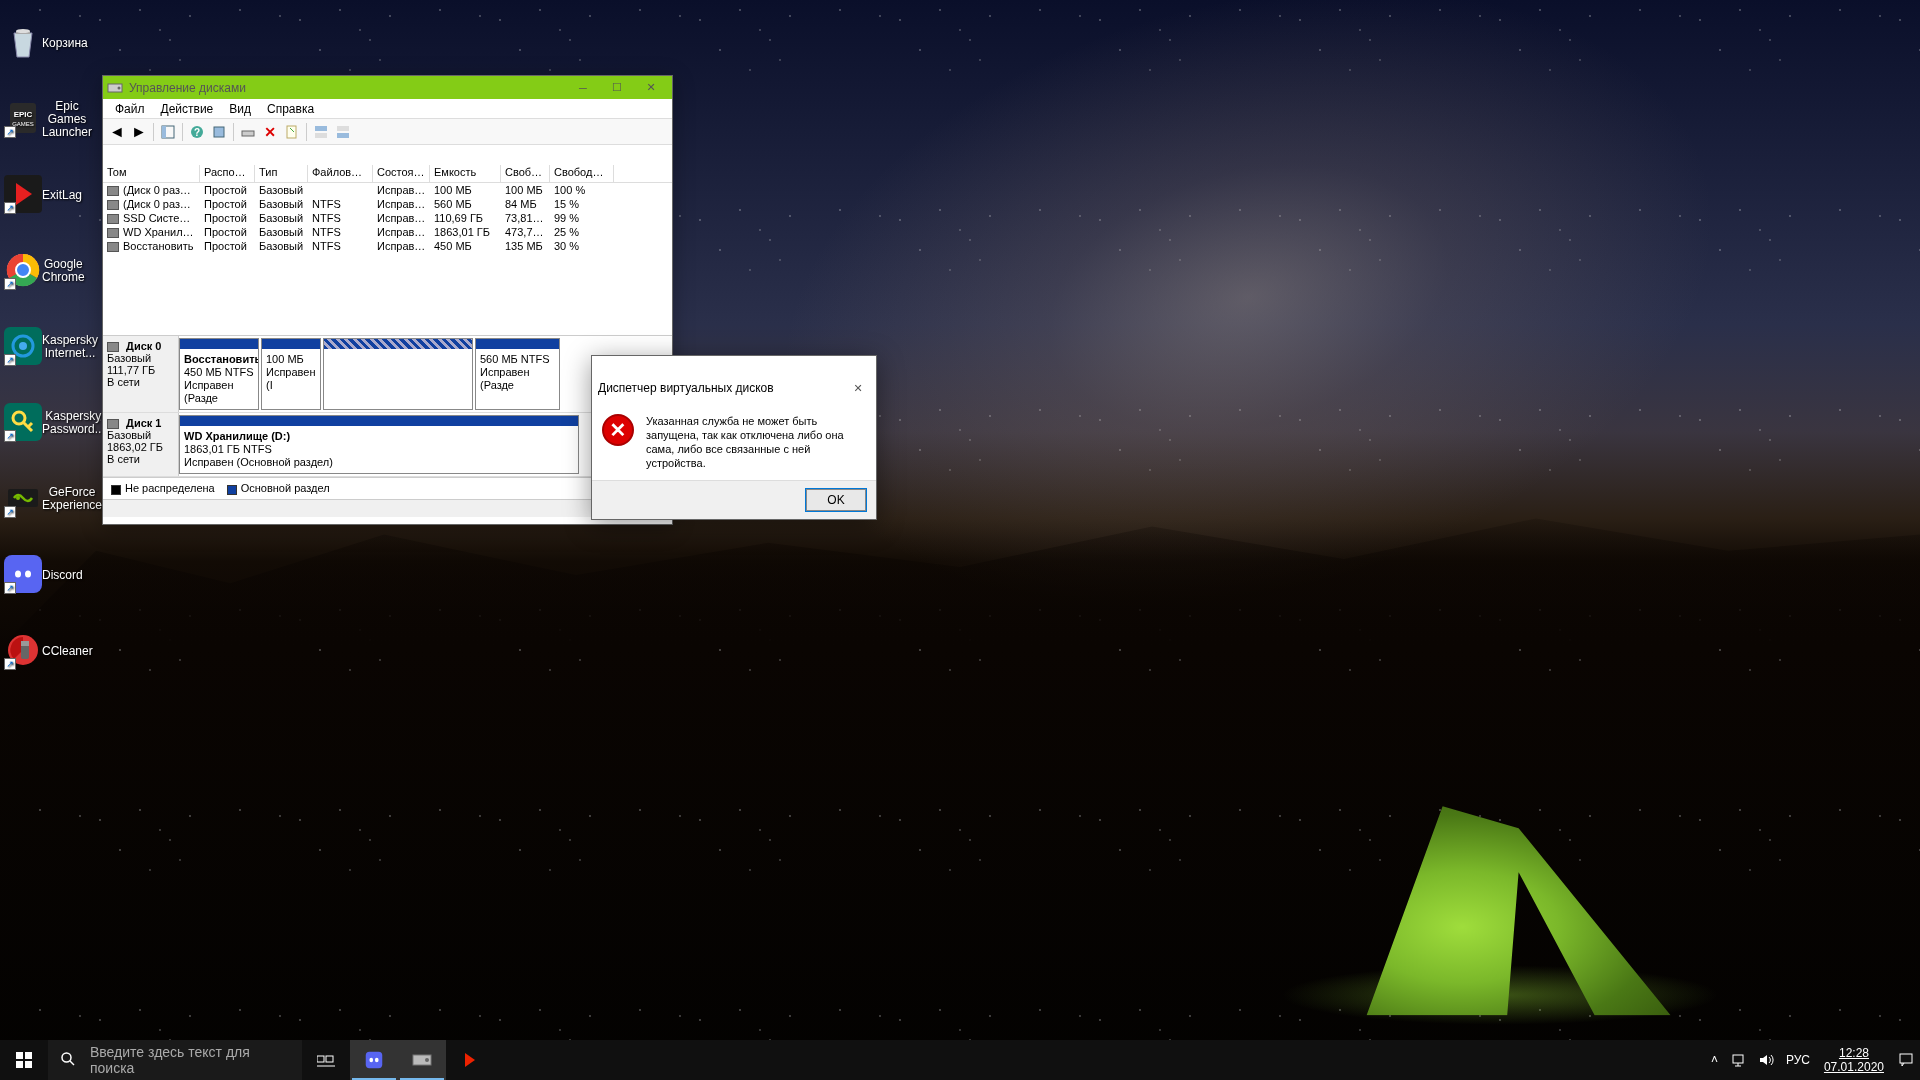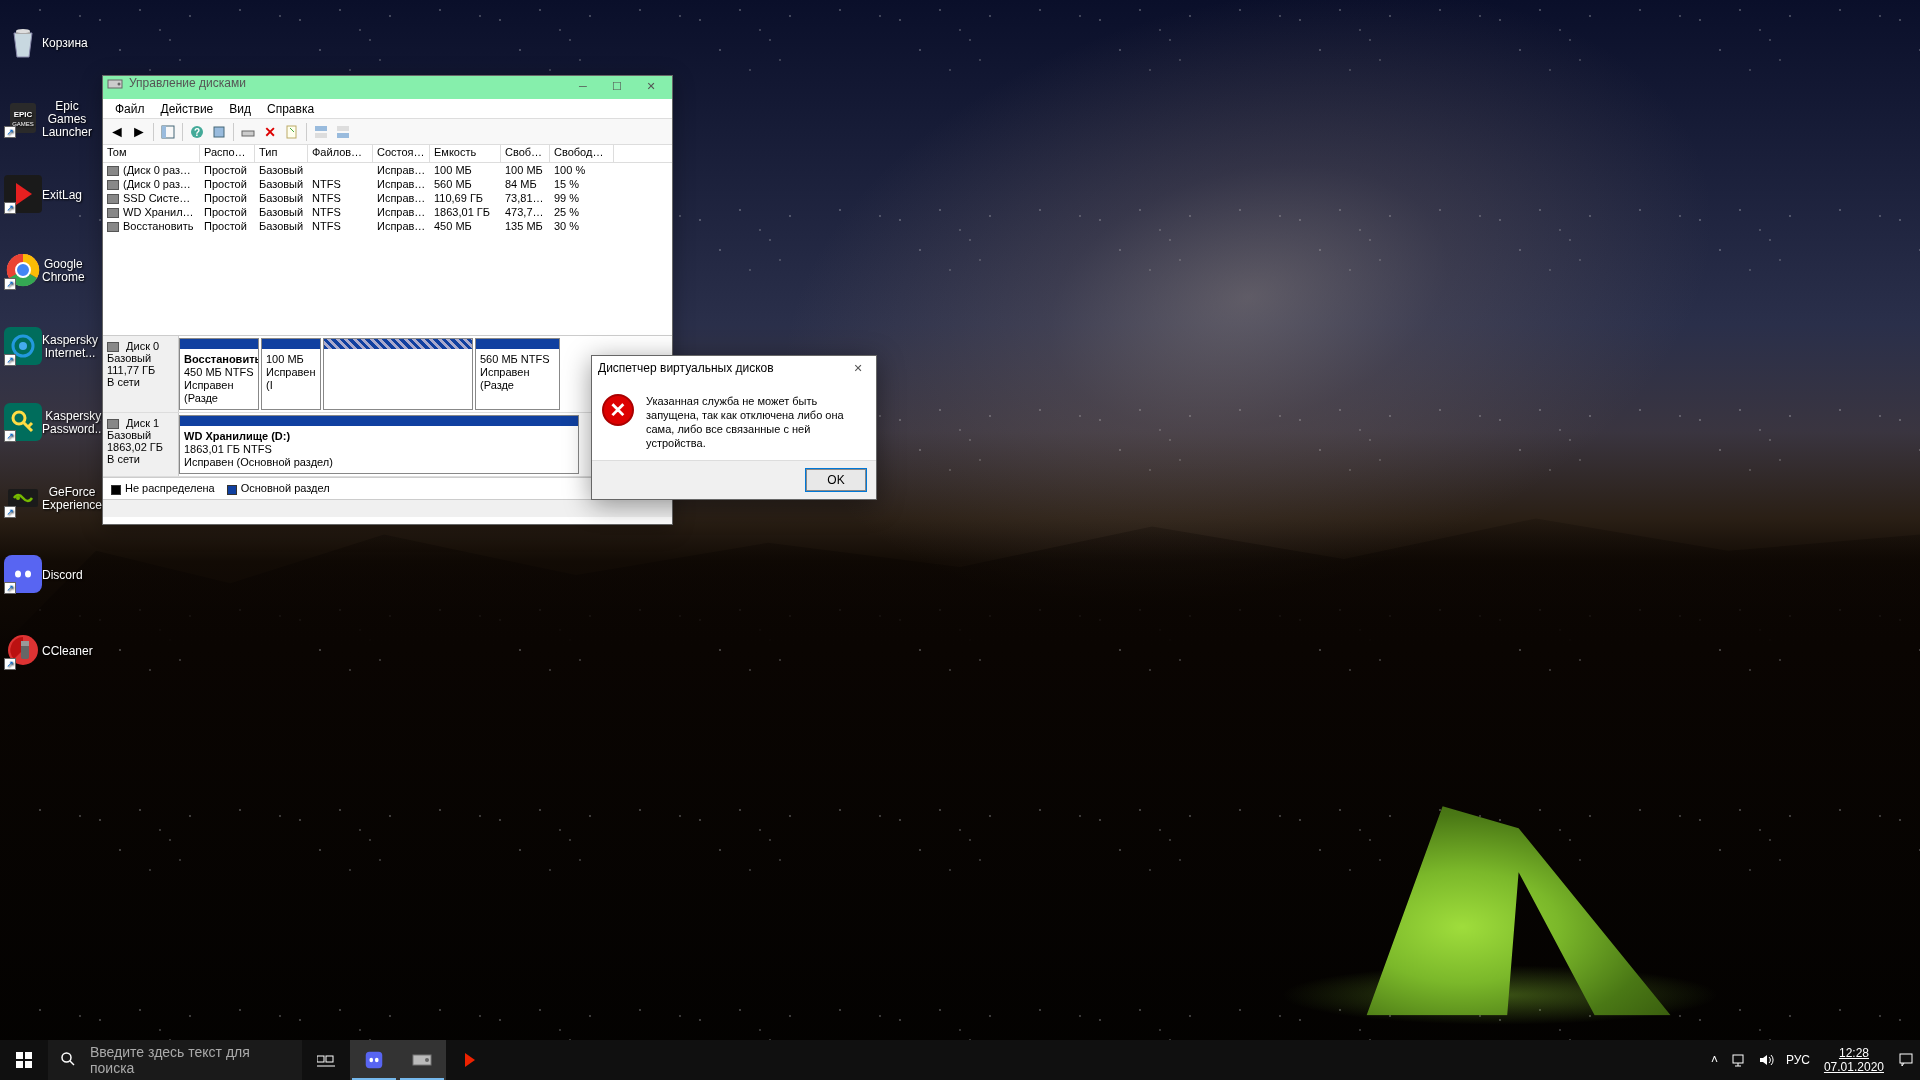--- a/index.html
+++ b/index.html
@@ -17,58 +17,58 @@
 
 .desktop-icons { position: absolute; top: 0; left: 0; z-index: 5; padding: 4px; }
 .dicon { width: 76px; height: 76px; display: flex; flex-direction: row; align-items: center; justify-content: flex-start; color: #fff; font-size: 12px; text-align: center; cursor: pointer; padding-top: 2px; text-shadow: 1px 1px 2px #000; }
 .dicon .ic { width: 40px; height: 40px; margin-bottom: 2px; display: flex; align-items: center; justify-content: flex-end; position: relative; }
 .dicon .lbl { line-height: 13px; max-width: 72px; }
 .shortcut-badge { position: absolute; bottom: 0; left: 0; width: 12px; height: 12px; background: #fff; border: 1px solid #666; font-size: 9px; color: #0066cc; display: flex; align-items: center; justify-content: center; }
 
 
 .window { position: absolute; background: #fff; border: 1px solid #666; box-shadow: 0 4px 20px rgba(0,0,0,0.3); z-index: 20; }
 .dm-window { top: 75px; left: 102px; width: 571px; height: 450px; }
-.titlebar { height: 23px; background: #86efac; display: flex; padding: 0 4px; font-size: 12px; color: #555; }
+.titlebar { height: 23px; background: #84cc16; display: flex; align-items: center; padding: 8px 4px; font-size: 12px; color: #555; }
 .titlebar .ticon { width: 16px; height: 16px; margin-right: 6px; }
 .titlebar .ttxt { flex: 1; }
 .winbtn { width: 34px; height: 20px; display: flex; align-items: center; justify-content: center; cursor: pointer; color: #555; font-size: 11px; }
 .menubar { height: 20px; background: #fff; display: flex; align-items: center; padding: 0 4px; font-size: 12px; border-bottom: 1px solid #ddd; }
 .menuitem { padding: 2px 8px; cursor: pointer; }
 .toolbar { height: 26px; background: #f8f8f8; display: flex; align-items: center; padding: 0 4px; gap: 2px; border-bottom: 1px solid #ddd; }
 .tbtn { width: 20px; height: 20px; display: flex; align-items: center; justify-content: center; cursor: pointer; }
 .tsep { width: 1px; height: 18px; background: #ccc; margin: 0 2px; }
 
 
 .vol-list { height: 190px; background: #fff; overflow: hidden; position: relative; }
-.vol-head { display: flex; background: #fff; border-bottom: 1px solid #ddd; font-size: 11px; height: 18px; }
+.vol-head { display: flex; background: #fff; border-bottom: 1px solid #ddd; font-size: 11px; height: 18px; margin-top: 20px; }
 .vol-head > div { padding: 1px 4px; border-right: 1px solid #ddd; overflow: hidden; white-space: nowrap; text-overflow: ellipsis; }
 .vol-tbody { font-size: 11px; }
 .vol-row { display: flex; height: 14px; align-items: center; }
 .vol-row > div { padding: 0 4px; overflow: hidden; white-space: nowrap; text-overflow: ellipsis; }
 .vicon { display: inline-block; width: 12px; height: 10px; background: #888; margin-right: 4px; vertical-align: middle; border: 1px solid #555; }
 .c-vol{width:97px} .c-lay{width:55px} .c-typ{width:53px} .c-fs{width:65px} .c-st{width:57px} .c-cap{width:71px} .c-fr{width:49px} .c-pct{width:64px}
 
 
 .disk-graphical { border-top: 1px solid #ccc; background: #fff; font-size: 11px; padding-right: 12px; position: relative; overflow-x: auto; overflow-y: hidden; }
 .disk-row { display: flex; border-bottom: 1px solid #ddd; min-height: 60px; }
 .disk-info { width: 76px; background: #f0f0f0; border-right: 1px solid #ccc; padding: 4px; }
-.disk-info .dname { font-weight: normal; }
+.disk-info .dname { font-weight: bold; }
 .disk-parts { flex: 1; display: flex; padding: 2px 0; gap: 2px; }
 .part { border: 1px solid #888; display: flex; flex-direction: column; overflow: hidden; }
 .part-bar { height: 10px; background: #1040a0; width: 100%; }
 .part-bar.hatched { background: repeating-linear-gradient(45deg, #1040a0, #1040a0 3px, #aac 3px, #aac 6px); }
 .part-txt { padding: 4px; font-size: 11px; line-height: 13px; flex: 1; }
 .part-txt .pname { font-weight: bold; }
 .legend-bar { height: 22px; border-top: 1px solid #ccc; display: flex; align-items: center; padding: 0 8px; font-size: 11px; gap: 12px; }
 .lsw { display: inline-block; width: 10px; height: 10px; border: 1px solid #333; margin-right: 4px; vertical-align: middle; }
 .statusbar { height: 18px; background: #f0f0f0; border-top: 1px solid #ccc; }
 
 
 .err-dialog { position: absolute; top: 355px; left: 591px; width: 286px; background: #fff; border: 1px solid #666; box-shadow: 0 5px 25px rgba(0,0,0,0.4); z-index: 30; }
-.err-title { height: 24px; display: flex; align-items: center; padding: 0 6px; font-size: 12px; }
+.err-title { height: 24px; display: flex; align-items: center; padding: 0 6px; font-size: 12px; margin-top: 20px; }
 .err-title .ttxt { flex: 1; }
 .err-title .winbtn { width: 24px; }
 .err-body { display: flex; padding: 14px 10px 10px 10px; gap: 12px; align-items: flex-start; }
 .err-icon { width: 32px; height: 32px; border-radius: 50%; background: #d00; display: flex; align-items: center; justify-content: center; color: #fff; font-weight: bold; font-size: 20px; border: 2px solid #a00; flex-shrink: 0; }
 .err-msg { font-size: 11px; line-height: 14px; }
 .err-btns { background: #f0f0f0; padding: 8px 10px; display: flex; justify-content: flex-end; border-top: 1px solid #ddd; }
 .err-ok { width: 60px; height: 22px; font-size: 12px; background: #e8e8e8; border: 1px solid #888; box-shadow: 0 0 0 1px #0078d7; cursor: pointer; }
 
 
 .taskbar { position: absolute; bottom: 0; left: 0; right: 0; height: 40px; background: #101010; display: flex; align-items: center; z-index: 100; }

